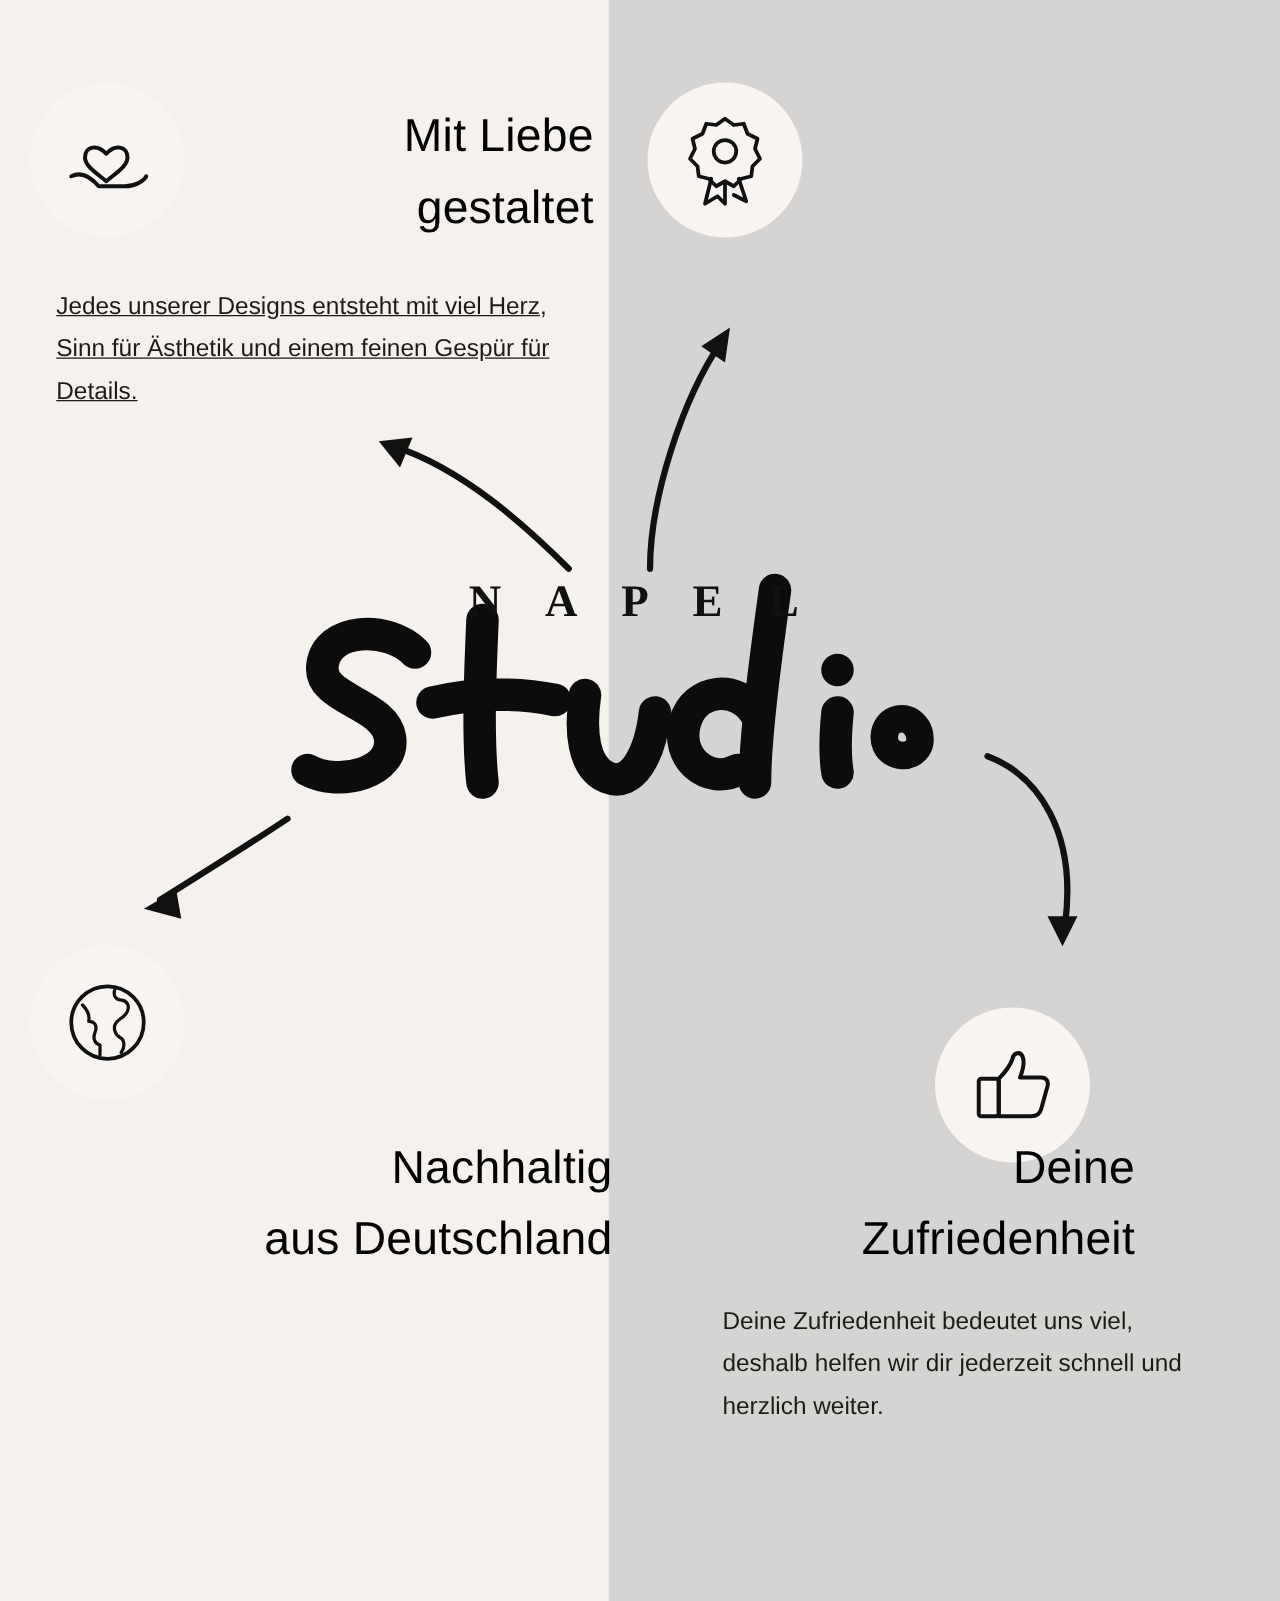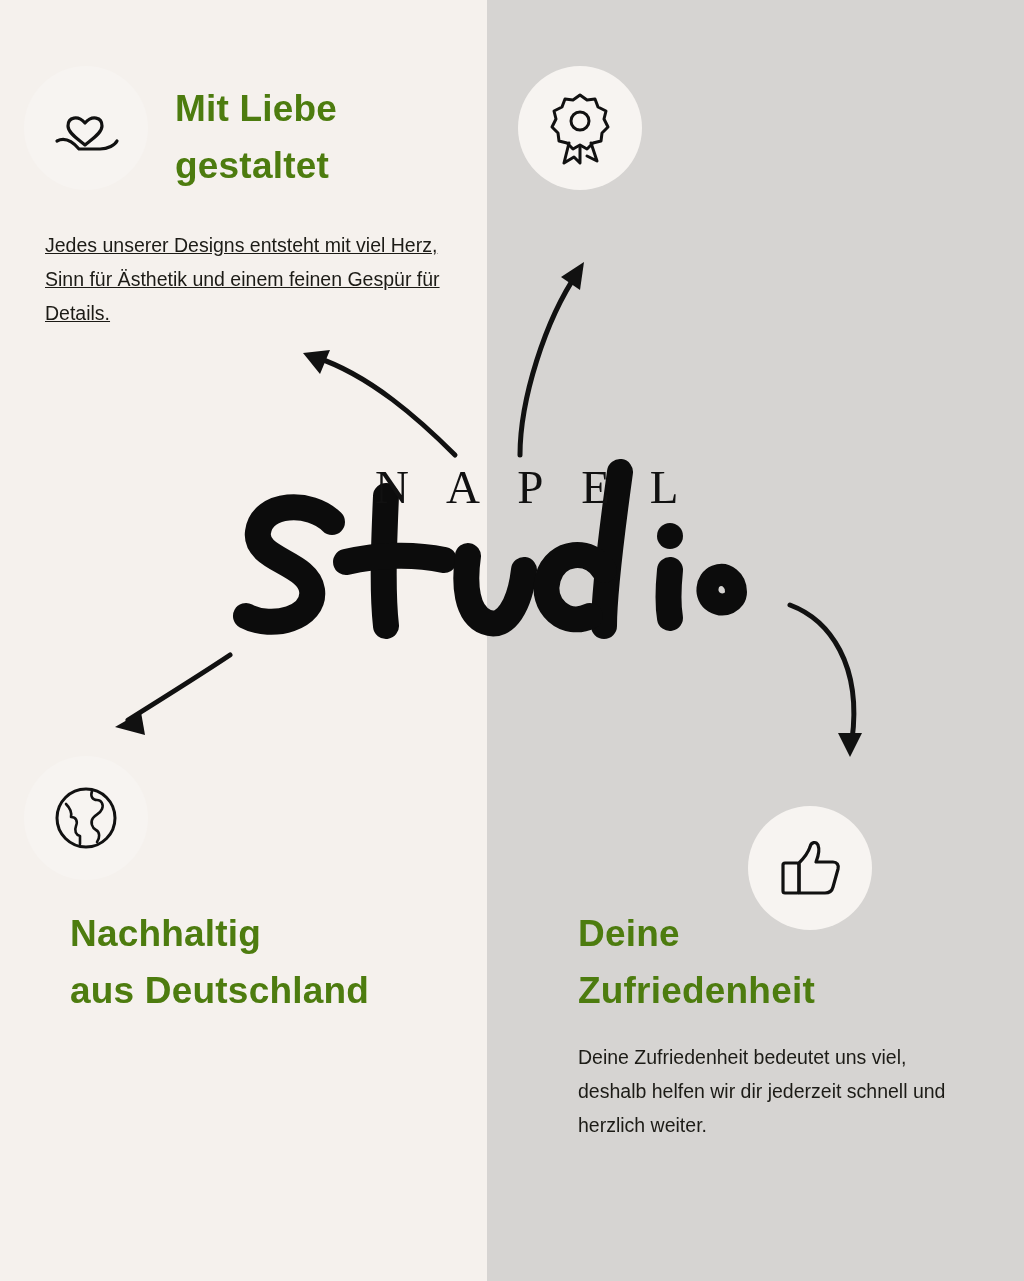--- a/index.html
+++ b/index.html
@@ -42,24 +42,25 @@
     justify-content: center;
     box-shadow: 0 0 0 1px rgba(0,0,0,0.0);
   }
   .badge svg {
     display: block;
   }
   .heading {
     position: absolute;
     font-size: 37px;
     line-height: 1.55;
-    color: #4d7c0f;
-    font-weight: 700;
+    color: #000000;
+    font-weight: 400;
     letter-spacing: 0.2px;
     white-space: pre-line;
+    text-align: right;
   }
   .body-text {
     position: absolute;
     font-size: 19.5px;
     line-height: 1.75;
     color: #1c1b16;
     font-weight: 400;
     white-space: pre-line;
   }
   
@@ -87,23 +88,24 @@
     left: 200px;
     top: 450px;
     width: 620px;
     height: 230px;
   }
   .logo-word {
     position: absolute;
     left: 175px;
     top: 10px;
     font-family: "Liberation Serif", serif;
-    font-size: 47px;
+    font-size: 36px;
     letter-spacing: 14px;
     color: #111;
+    font-weight: bold;
   }
   .arrows {
     position: absolute;
     left: 0; top: 0;
     width: 1024px; height: 1281px;
     pointer-events: none;
   }
 </style>
 </head>
 <body>

